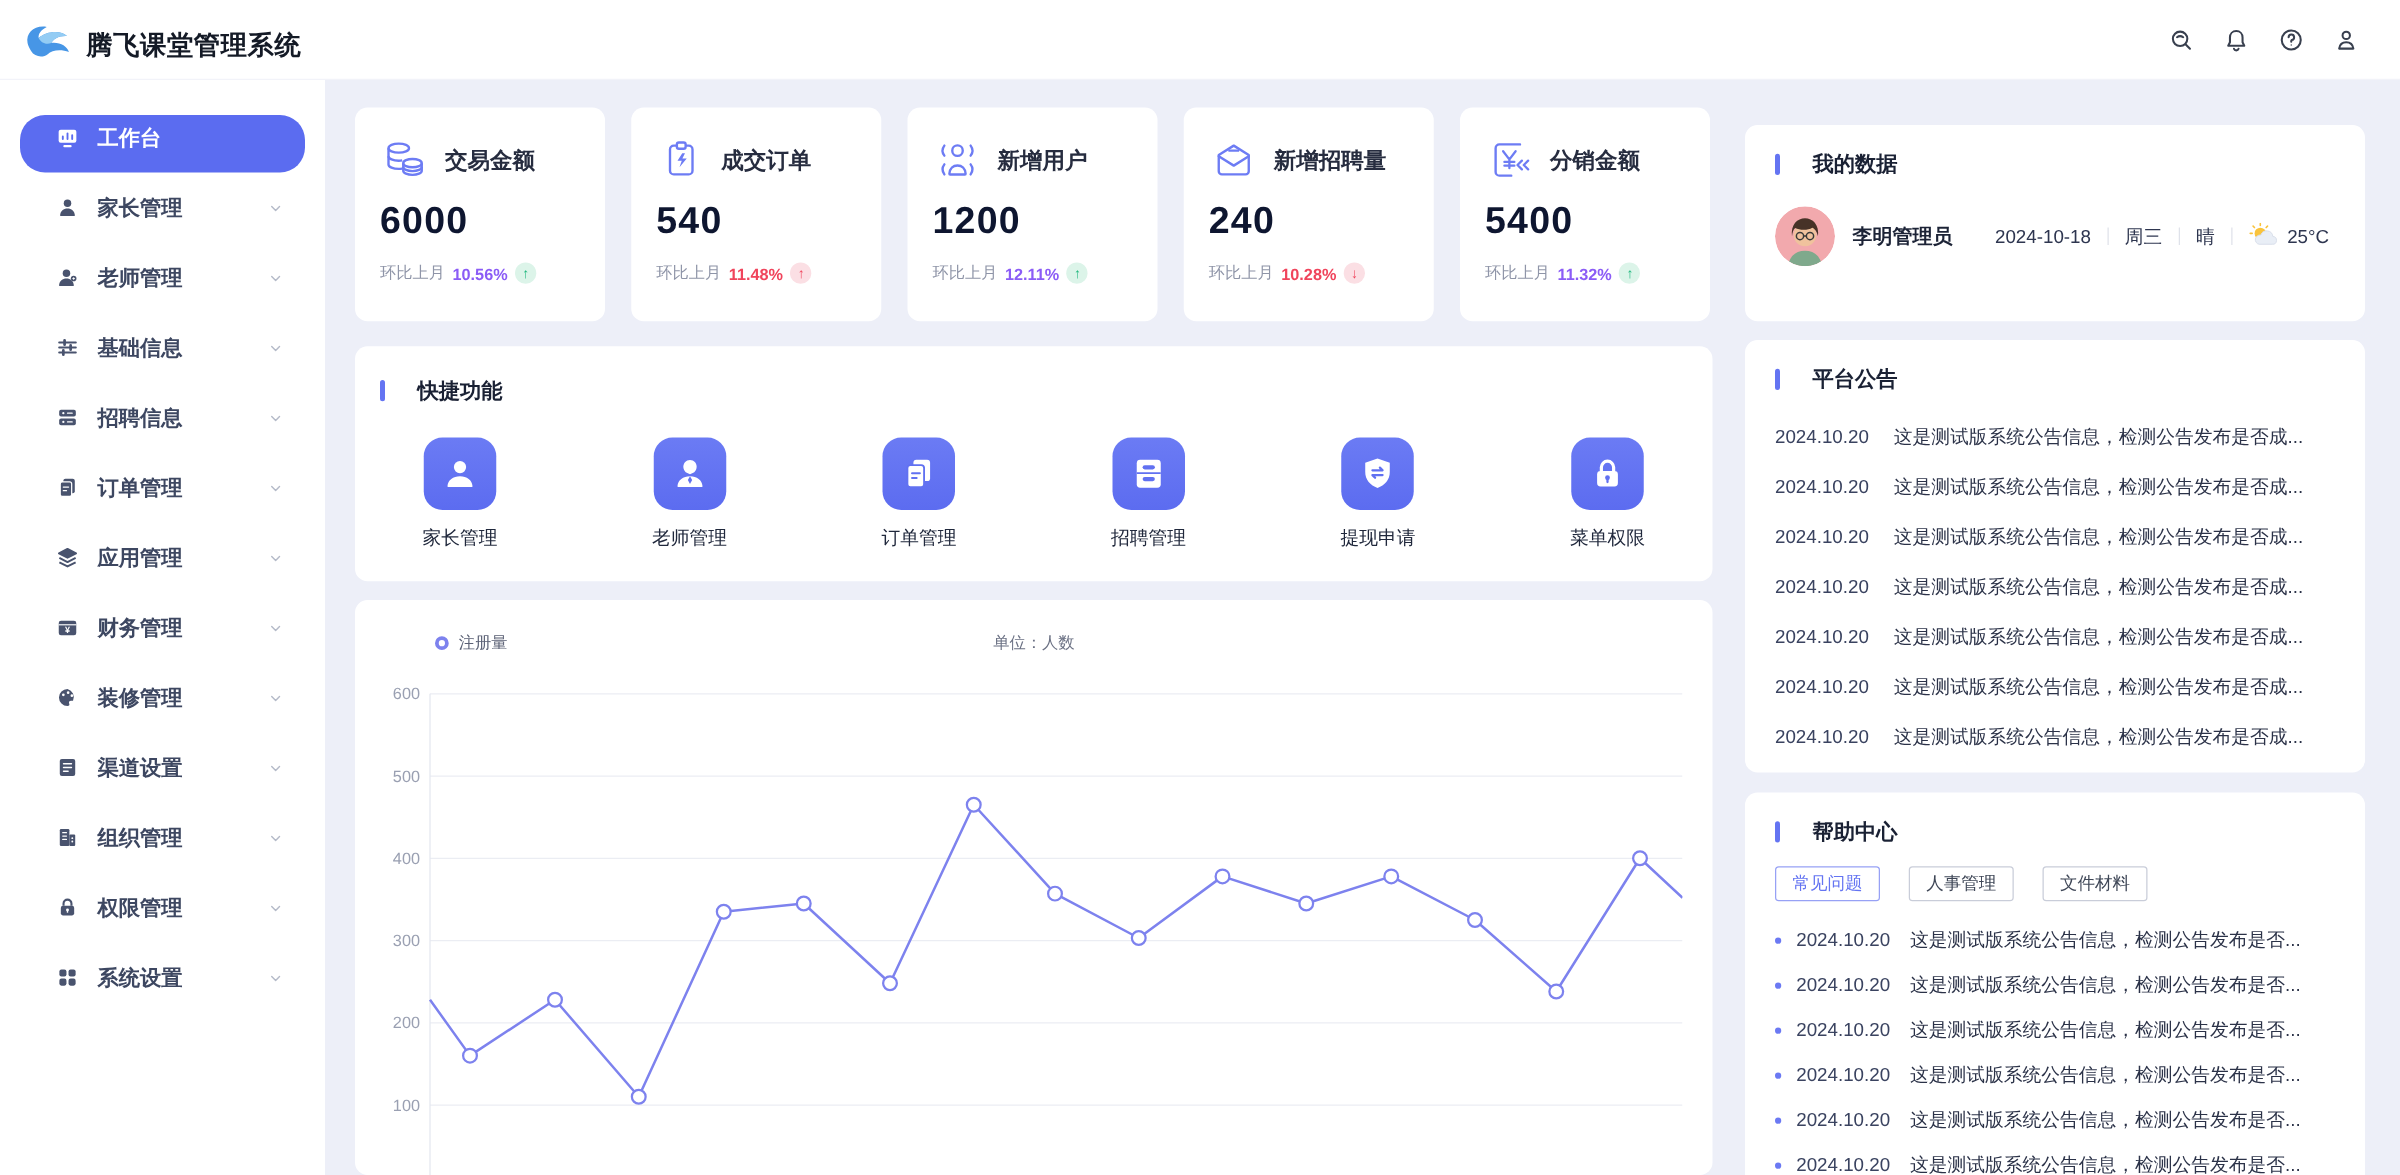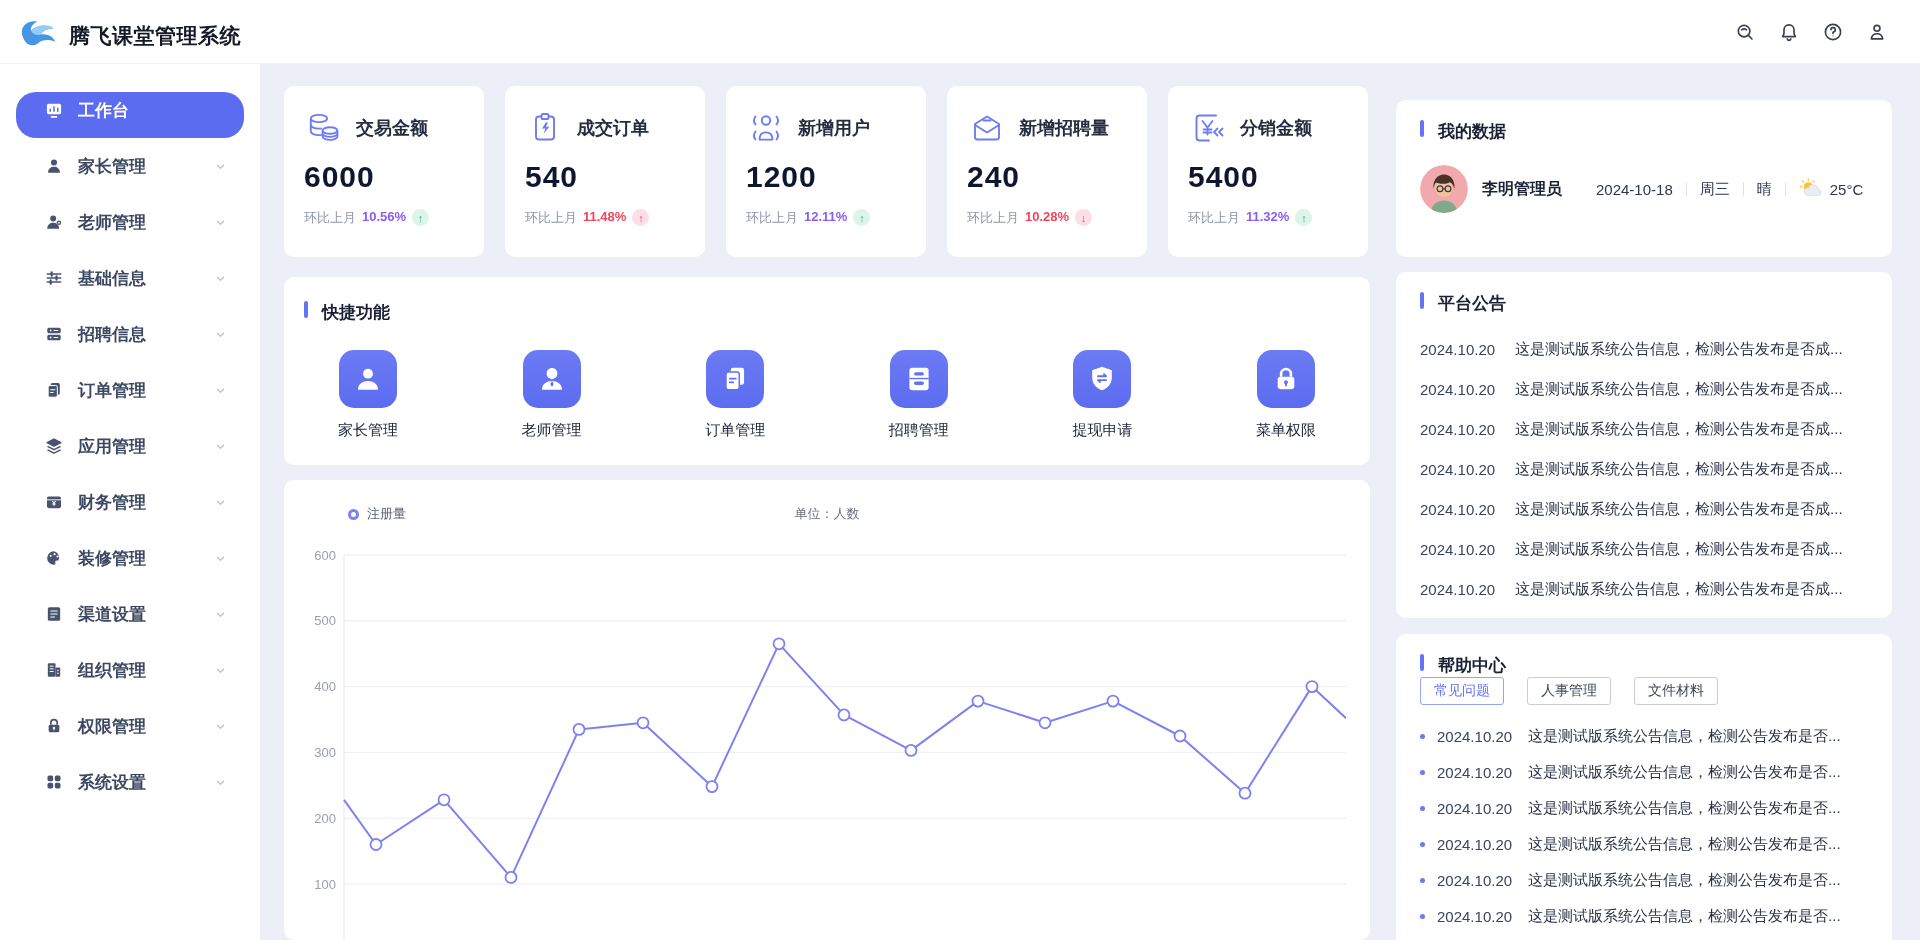--- a/index.html
+++ b/index.html
@@ -29,29 +29,29 @@
 
 
 .main{position:absolute;left:284px;top:86px;width:1086px}
 .stats{display:flex;gap:21px}
 .stat-card{width:200px;height:171px;background:#fff;border-radius:10px;padding:22px 20px}
 .stat-head{display:flex;align-items:center;gap:12px}
 .stat-head .ic{color:#6d7cf4}
 .stat-head .ic svg{width:40px;height:40px}
 .stat-title{font-size:18px;font-weight:600;color:#262c3f}
 .stat-value{margin-top:12px;font-size:30px;font-weight:800;color:#0e1630;letter-spacing:1px}
-.stat-compare{margin-top:15px;display:flex;align-items:flex-start;font-size:13px;color:#8f95a8;gap:6px}
+.stat-compare{margin-top:15px;display:flex;align-items:flex-end;font-size:13px;color:#8f95a8;gap:6px}
 .pct{font-weight:700}
 .pct.green{color:#8b5cf6}.pct.red{color:#f0445c}
 .badge{width:17px;height:17px;border-radius:50%;display:inline-flex;align-items:center;justify-content:center;font-size:11px;font-weight:700}
 .badge.green{background:#dcf4e9;color:#1db77d}
 .badge.red{background:#fbdfe4;color:#f0445c}
 
 .card{background:#fff;border-radius:10px}
-.sec-head{display:flex;gap:14px}
+.sec-head{display:flex;align-items:center;gap:26px}
 .sec-bar{width:4px;height:17px;border-radius:2px;background:#6474f2}
 .sec-title{font-size:17px;font-weight:700;color:#1a2134}
 
 .quick-card{margin-top:20px;height:188px;padding:24px 20px 0}
 .quick-grid{margin-top:26px;display:flex;justify-content:space-between;padding:0 34px}
 .quick-item{display:flex;flex-direction:column;align-items:center;cursor:pointer}
 .quick-ic{width:58px;height:58px;border-radius:15px;background:linear-gradient(180deg,#6b7bf4,#5c6cf0);display:flex;align-items:center;justify-content:center}
 .quick-ic svg{width:32px;height:32px}
 .quick-label{margin-top:13px;font-size:15px;color:#20283c}
 
@@ -74,21 +74,21 @@
 .vdiv{width:1px;height:14px;background:#dfe2ea;margin:0 13px}
 .weather-ic svg{width:24px;height:22px;margin-right:7px}
 
 .notice-card{margin-top:15px;height:346px;padding:20px 24px}
 .notice-list{margin-top:14px}
 .notice-row{height:40px;display:flex;align-items:center;font-size:15px;cursor:pointer}
 .notice-date{color:#3a4360;flex:none;margin-right:20px}
 .notice-text{color:#2b3248;white-space:nowrap;overflow:hidden}
 
 .help-card{margin-top:16px;height:330px;padding:20px 24px}
-.tabs{display:flex;gap:23px}
+.tabs{margin-top:16px;display:flex;gap:23px}
 .tab{height:28px;padding:0 13px;display:flex;align-items:center;font-size:14px;border:1px solid #c9cdd9;border-radius:3px;color:#3f4757;background:#fff;cursor:pointer}
 .tab.active{color:#6474f2;border-color:#97a1f5}
 .help-list{margin-top:13px}
 .help-row{height:36px;display:flex;align-items:center;font-size:15px;cursor:pointer}
 .dot{width:5px;height:5px;border-radius:50%;background:#6b79f3;margin-right:12px;flex:none}
 .help-date{color:#3a4360;margin-right:16px;flex:none}
 .help-text{color:#2b3248;white-space:nowrap;overflow:hidden}
 </style>
 </head>
 <body>

